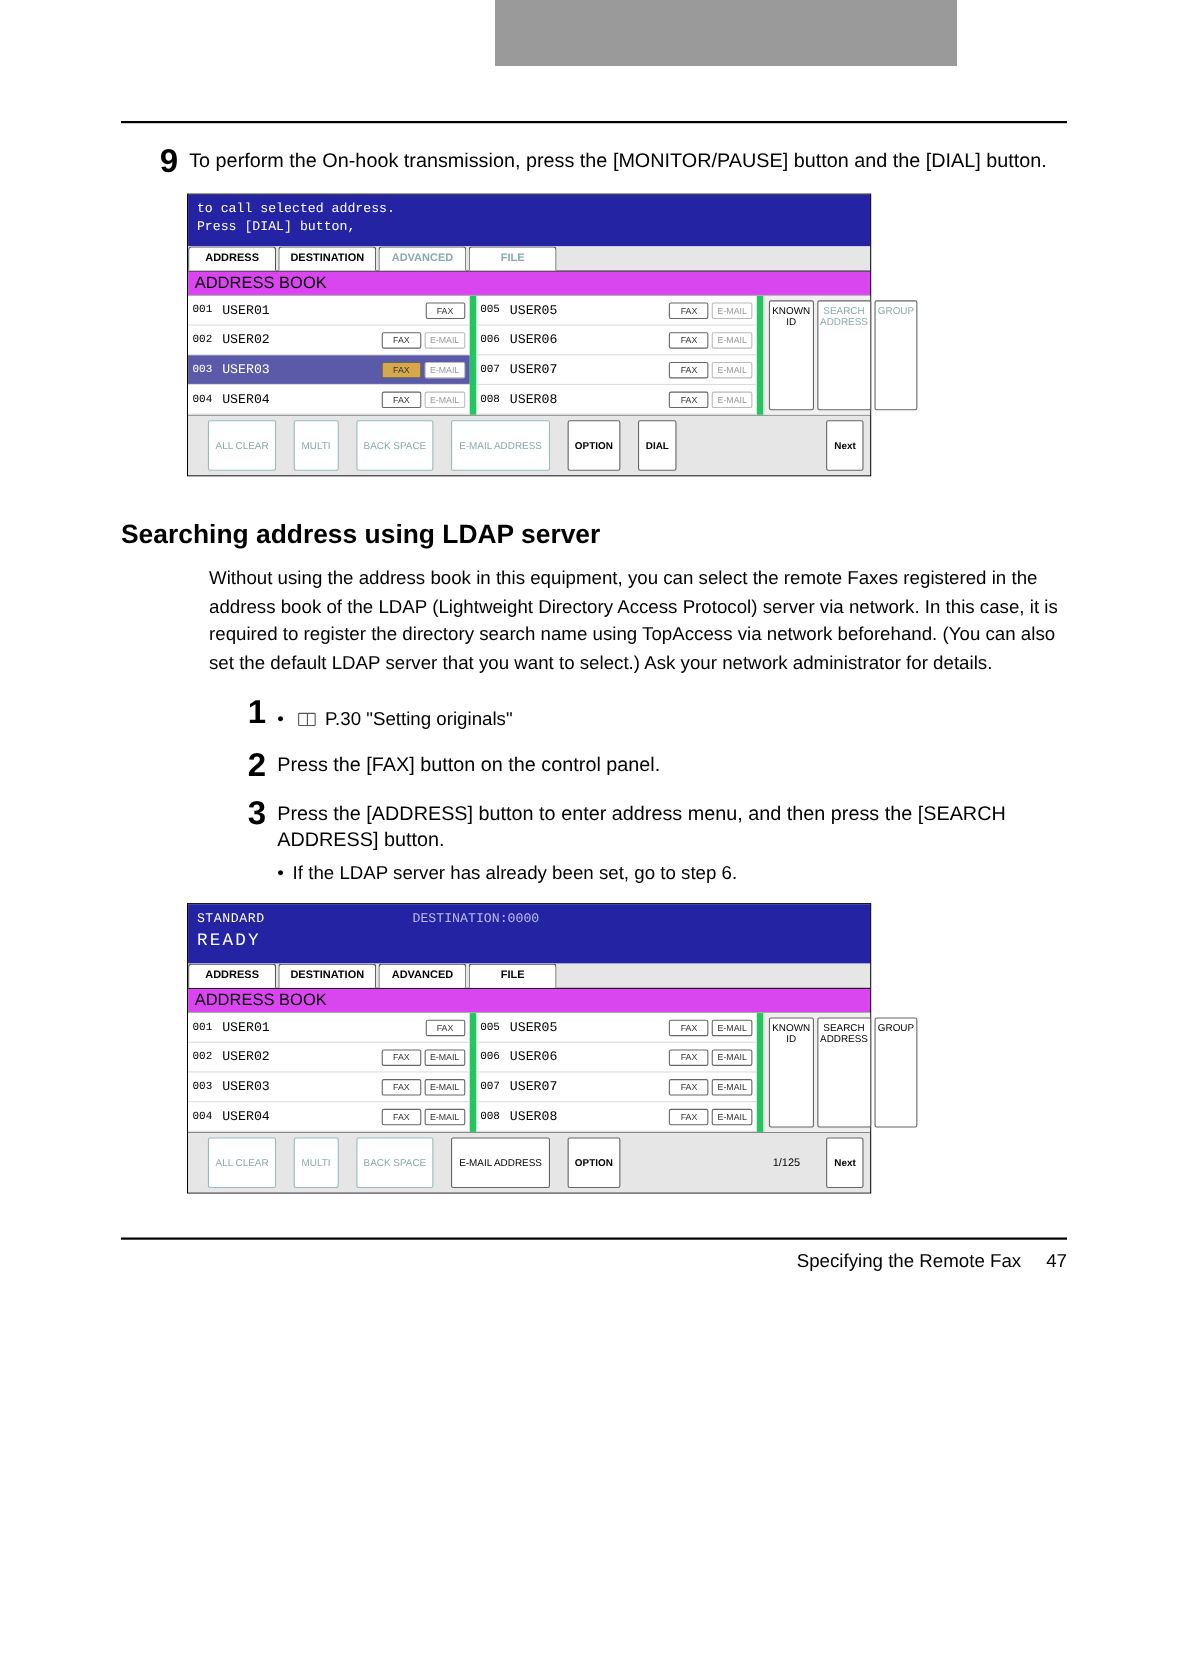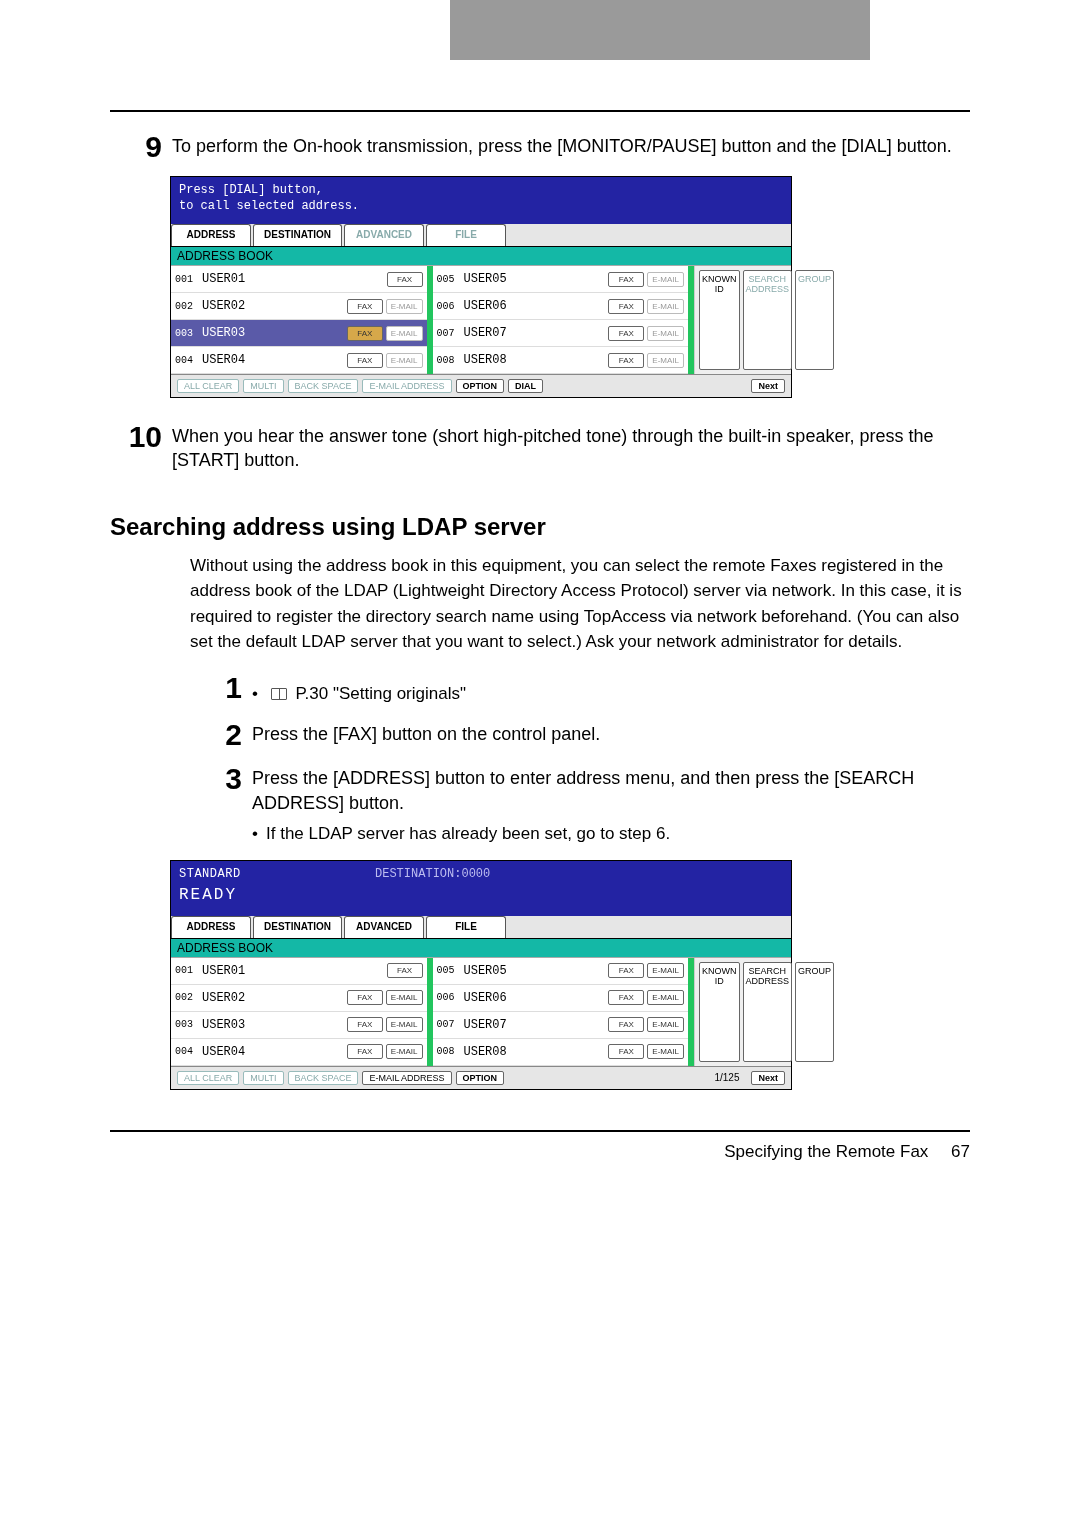--- a/index.html
+++ b/index.html
@@ -118,23 +118,23 @@
     margin-right: 2px;
     border-radius: 3px 3px 0 0;
     min-width: 80px;
     text-align: center;
     box-sizing: border-box;
   }
   .panel-tab.active { background: #fff; }
   .panel-tab.inactive { color: #8aa; }
   .panel-sublabel {
     font-family: Arial, sans-serif;
-    font-size: 12px;
+    font-size: 15px;
     padding: 2px 6px;
-    background: #14b8a6;
+    background: #d946ef;
     border-bottom: 1px solid #aaa;
   }
   .addr-area {
     display: flex;
     background: #fff;
   }
   .addr-cols {
     flex: 1;
     display: flex;
   }
@@ -191,23 +191,24 @@
     gap: 4px;
     background: #e6e6e6;
     border-top: 1px solid #888;
     padding: 4px 6px;
     font-family: Arial, sans-serif;
   }
   .bot-btn {
     font-size: 9px;
     border: 1px solid #666;
     border-radius: 2px;
-    padding: 1px 6px;
+    padding: 17px 6px;
     background: #fff;
     text-align: center;
+    margin-left: 12px;
   }
   .bot-btn.dim { color: #8aa; border-color: #9bb; }
   .bot-btn.bold { font-weight: bold; }
   .bot-spacer { flex: 1; }
   .bot-page { font-size: 10px; margin: 0 8px; }
   .book-icon {
     display: inline-block;
     width: 14px;
     height: 10px;
     border: 1px solid #555;
@@ -235,22 +236,22 @@
 
   <div class="step">
     <div class="step-num">9</div>
     <div class="step-body">
       <div class="step-title">To perform the On-hook transmission, press the [MONITOR/PAUSE] button and the [DIAL] button.</div>
     </div>
   </div>
 
   <div class="panel">
     <div class="panel-status">
+      <div>to call selected address.</div>
       <div>Press [DIAL] button,</div>
-      <div>to call selected address.</div>
     </div>
     <div class="panel-tabs">
       <div class="panel-tab active">ADDRESS</div>
       <div class="panel-tab active">DESTINATION</div>
       <div class="panel-tab inactive">ADVANCED</div>
       <div class="panel-tab inactive">FILE</div>
     </div>
     <div class="panel-sublabel">ADDRESS BOOK</div>
     <div class="addr-area">
       <div class="addr-cols">
@@ -317,26 +318,20 @@
       <div class="bot-btn dim">MULTI</div>
       <div class="bot-btn dim">BACK SPACE</div>
       <div class="bot-btn dim">E-MAIL ADDRESS</div>
       <div class="bot-btn bold">OPTION</div>
       <div class="bot-btn bold">DIAL</div>
       <div class="bot-spacer"></div>
       <div class="bot-btn bold">Next</div>
     </div>
   </div>
 
-  <div class="step">
-    <div class="step-num">10</div>
-    <div class="step-body">
-      <div class="step-title">When you hear the answer tone (short high-pitched tone) through the built-in speaker, press the [START] button.</div>
-    </div>
-  </div>
 
   <div class="section-title">Searching address using LDAP server</div>
   <div class="body-text">Without using the address book in this equipment, you can select the remote Faxes registered in the address book of the LDAP (Lightweight Directory Access Protocol) server via network. In this case, it is required to register the directory search name using TopAccess via network beforehand. (You can also set the default LDAP server that you want to select.) Ask your network administrator for details.</div>
 
   <div class="step" style="margin-left:80px">
     <div class="step-num">1</div>
     <div class="step-body">
       <div class="step-sub">
         <span class="bullet">•</span>
         <span class="book-icon"></span>
@@ -446,15 +441,15 @@
       <div class="bot-btn bold">OPTION</div>
       <div class="bot-spacer"></div>
       <div class="bot-page">1/125</div>
       <div class="bot-btn bold">Next</div>
     </div>
   </div>
 
   <hr class="hr-bottom">
   <div class="footer">
     <span>Specifying the Remote Fax</span>
-    <span class="footer-page">67</span>
+    <span class="footer-page">47</span>
   </div>
 </div>
 
 </body></html>

